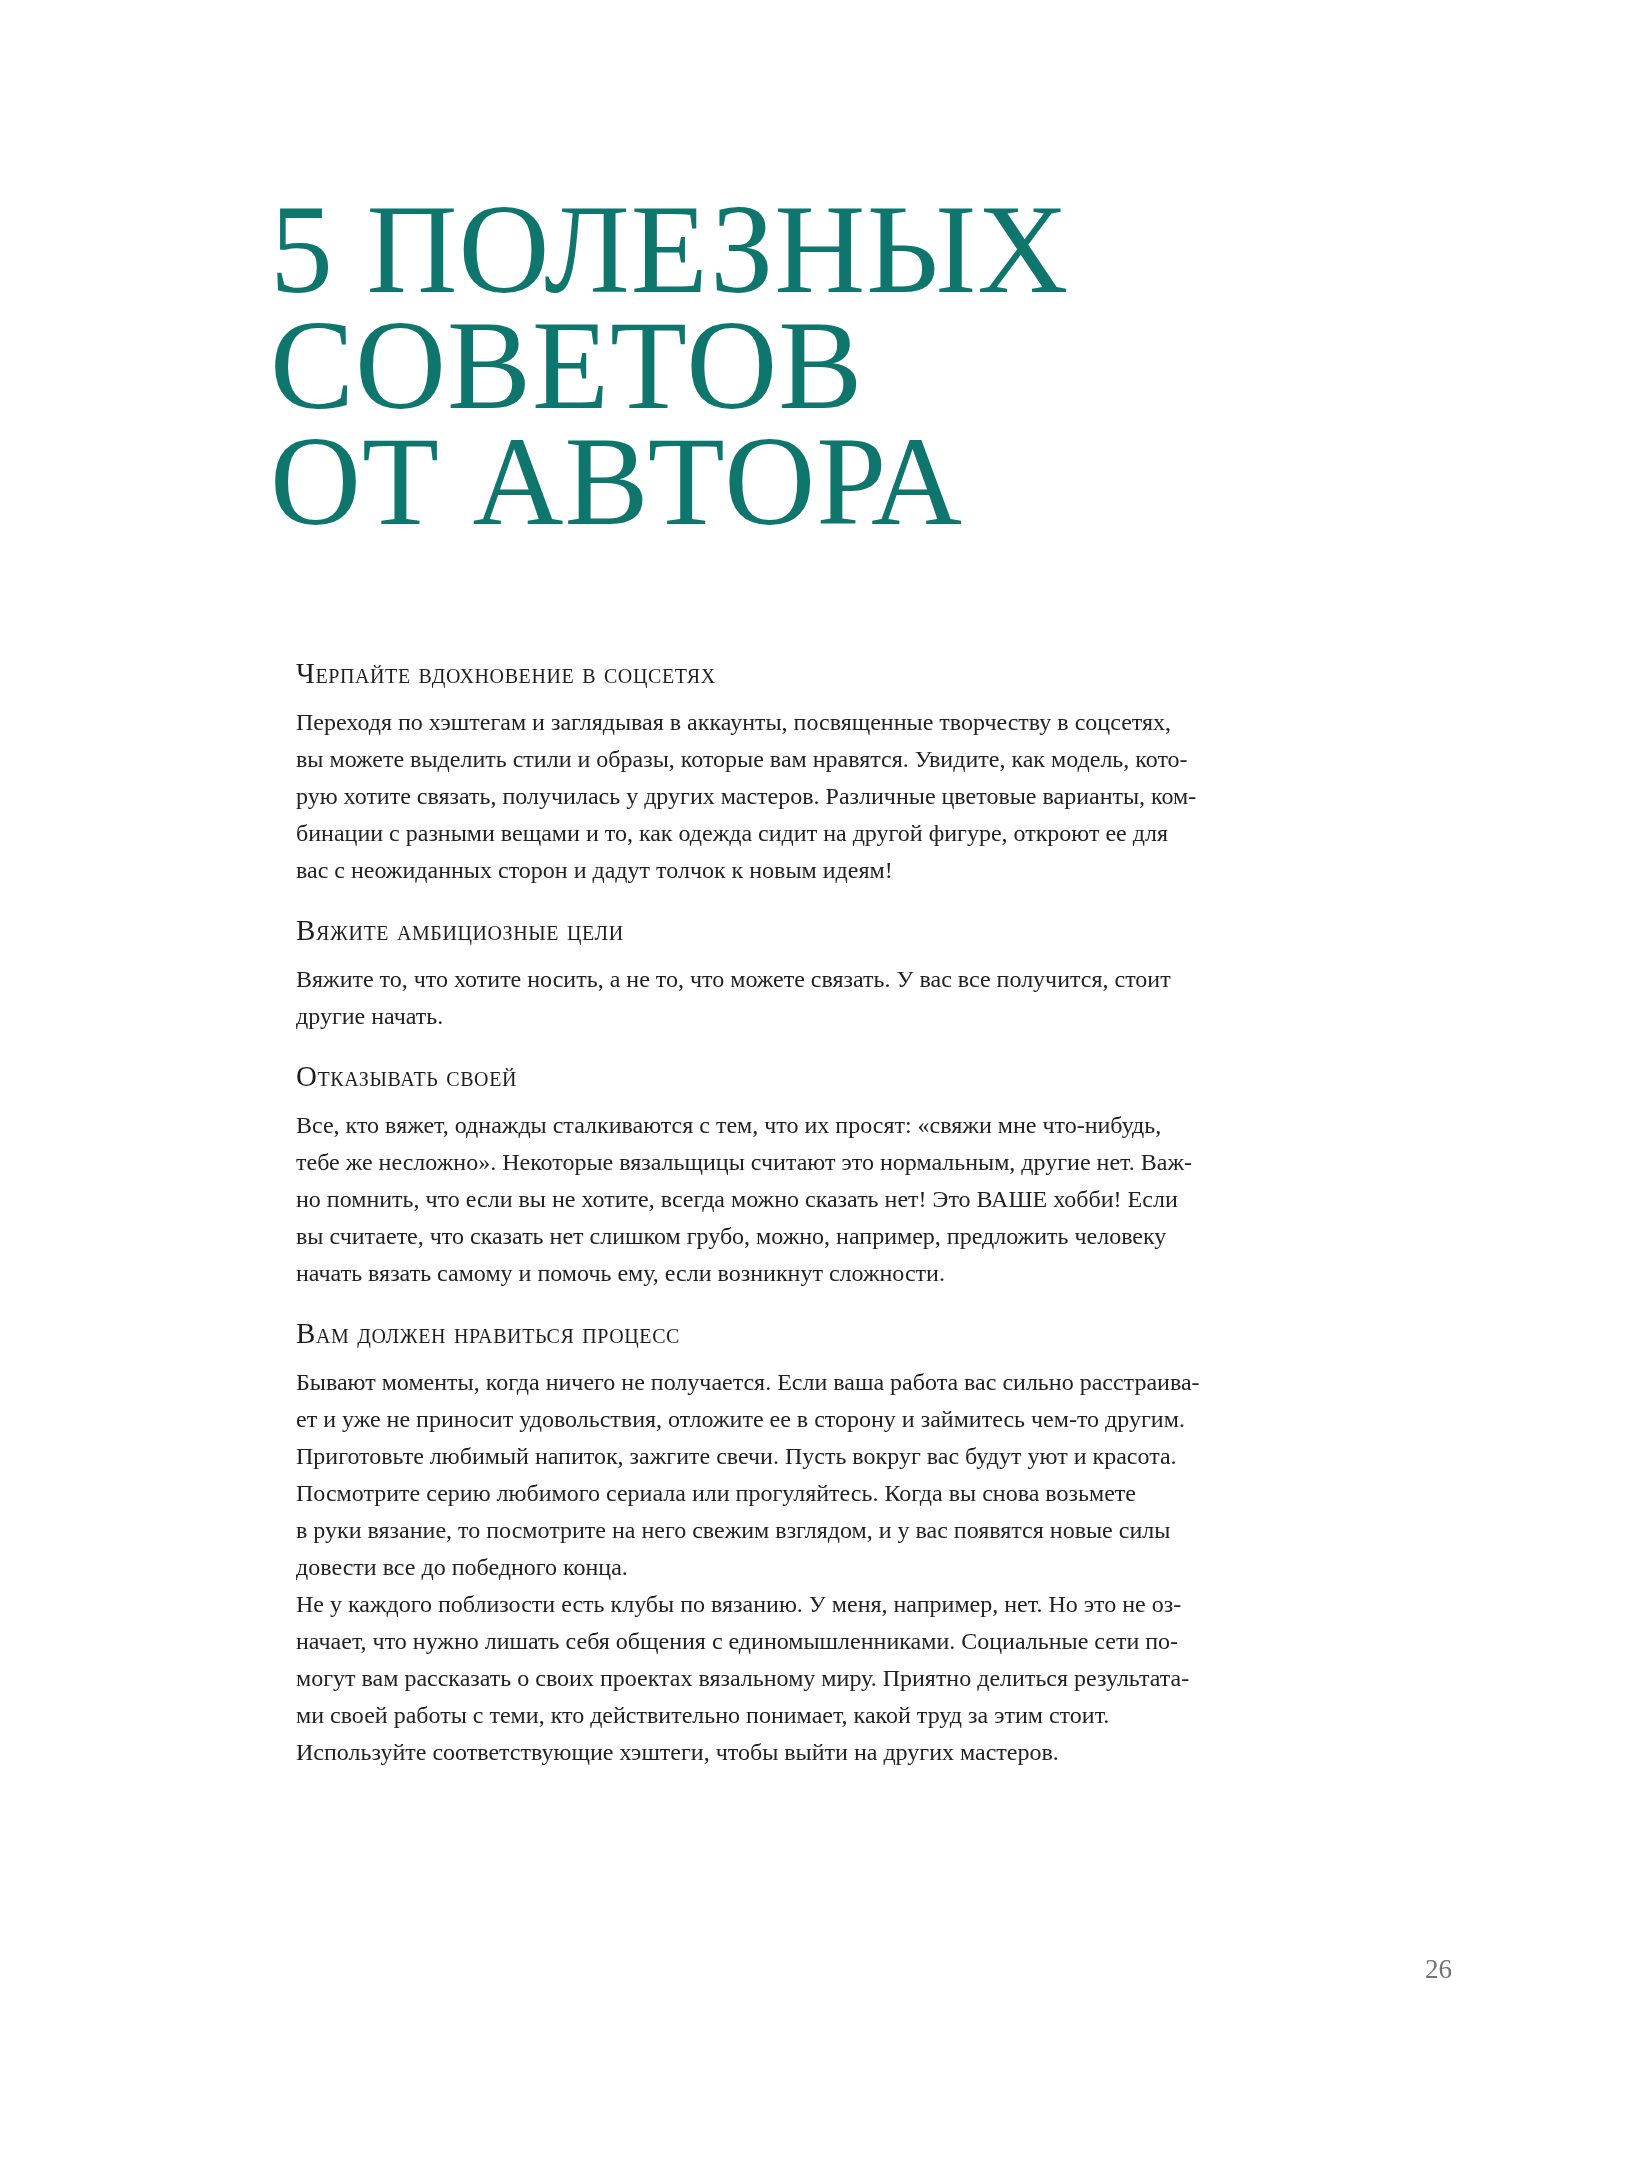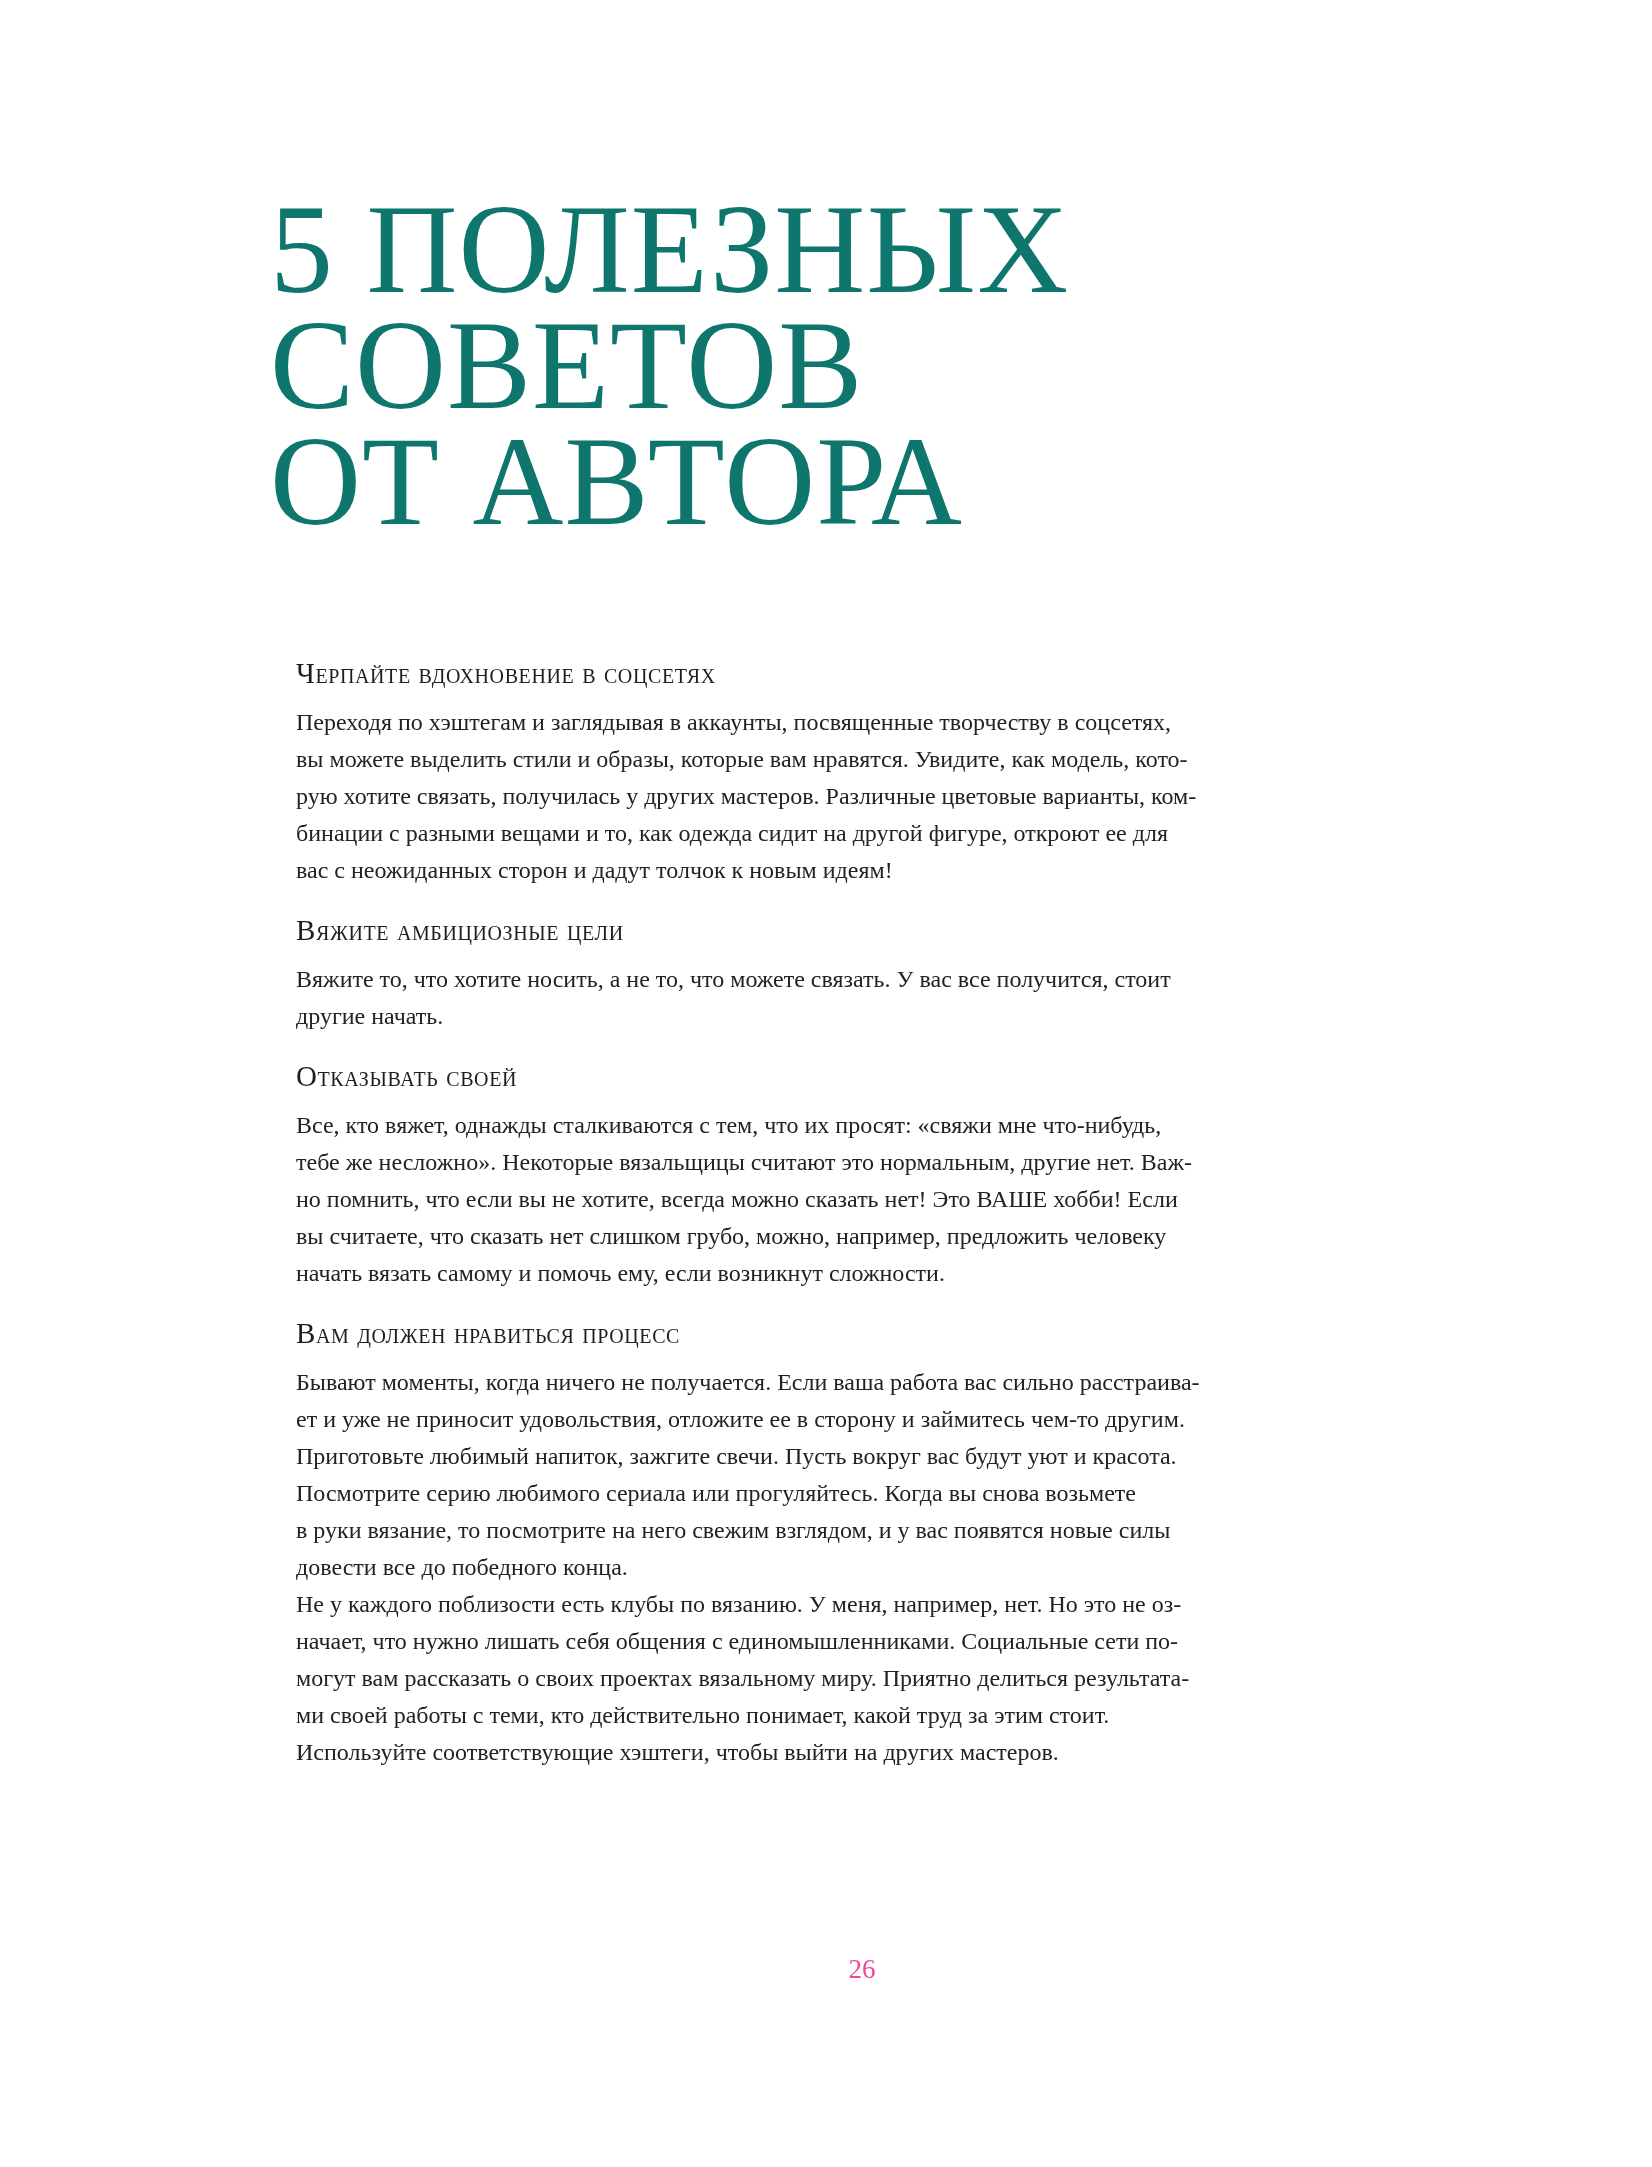--- a/index.html
+++ b/index.html
@@ -51,24 +51,24 @@
     font-size: 24px;
     line-height: 37px;
     white-space: pre-line;
     color: #222222;
   }
   .page-number {
     position: absolute;
     left: 272px;
     top: 1952px;
     width: 1180px;
-    text-align: center;
+    text-align: right;
     font-size: 27px;
     line-height: 34px;
-    color: #ec4899;
+    color: #737373;
   }
 </style>
 </head>
 <body>
 
 <h1 class="page-title">5 ПОЛЕЗНЫХ
 СОВЕТОВ
 ОТ АВТОРА</h1>
 
 <main class="content">

